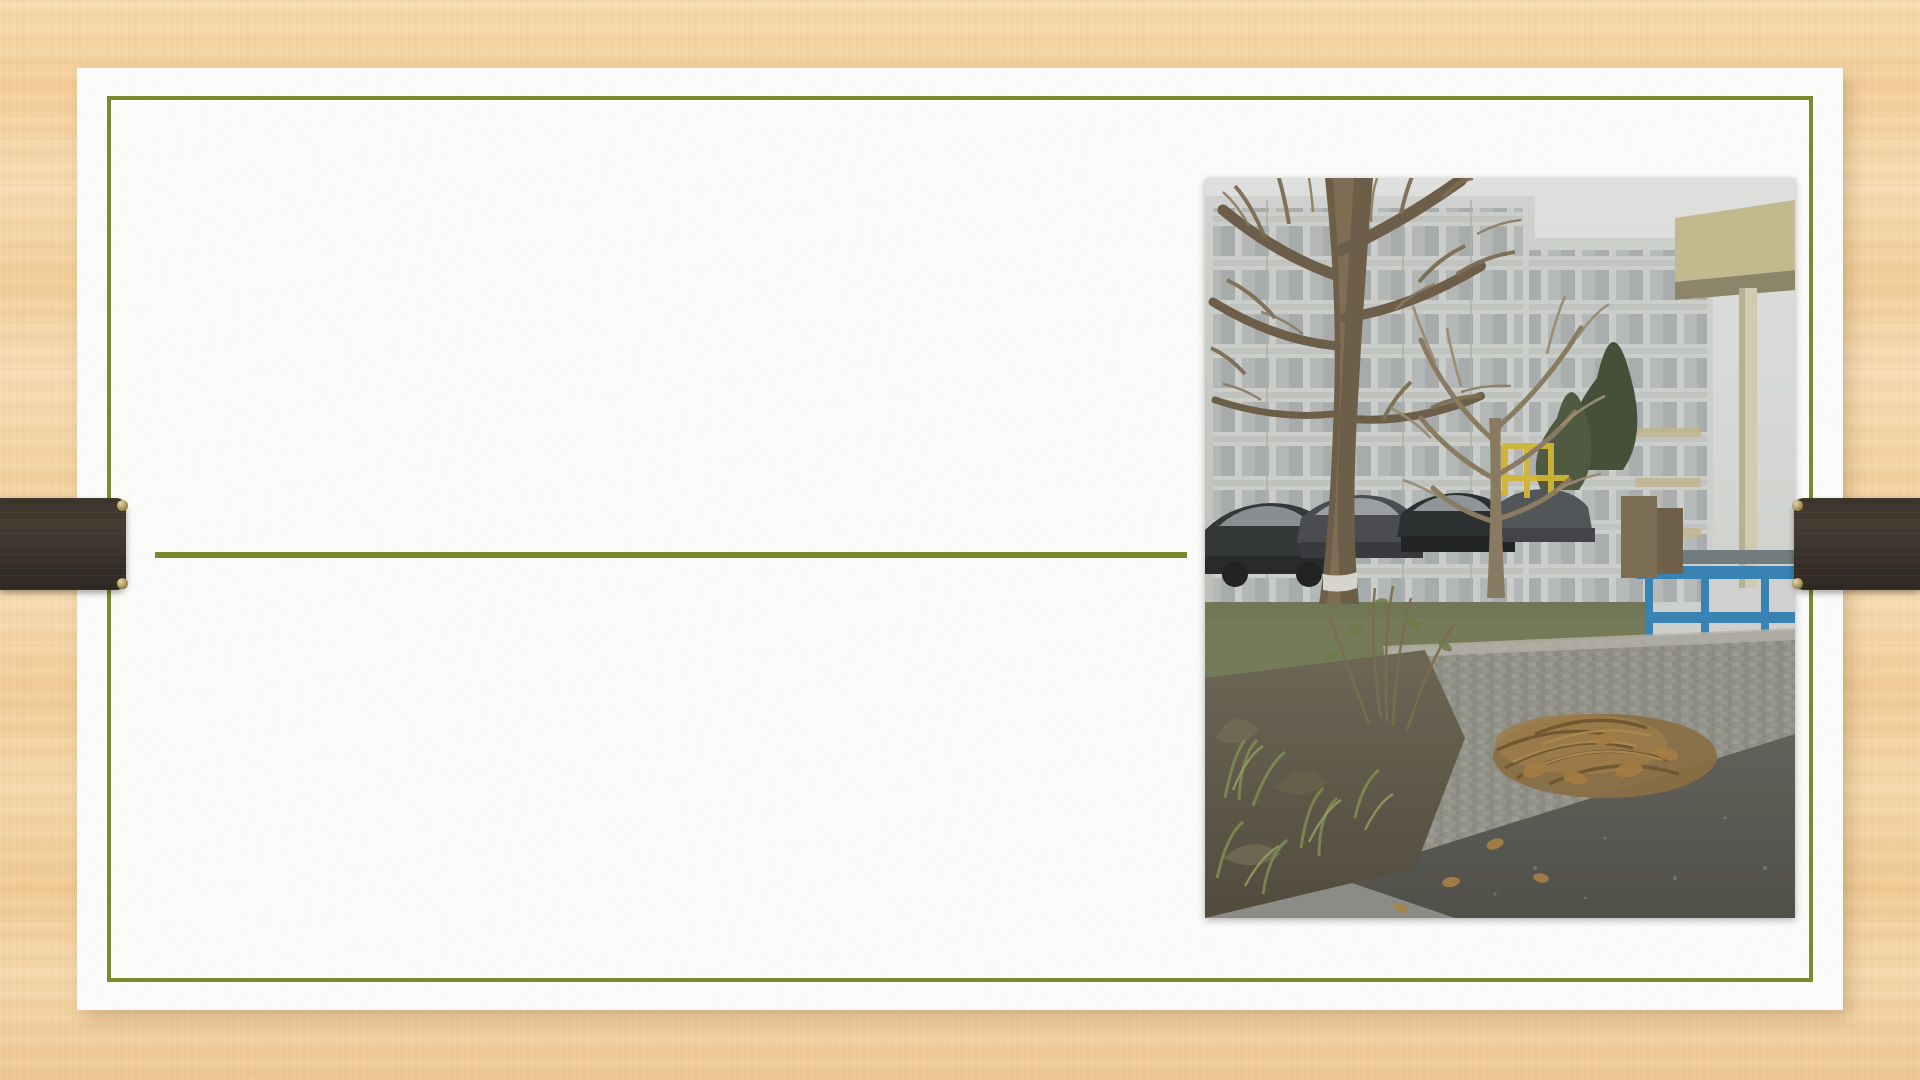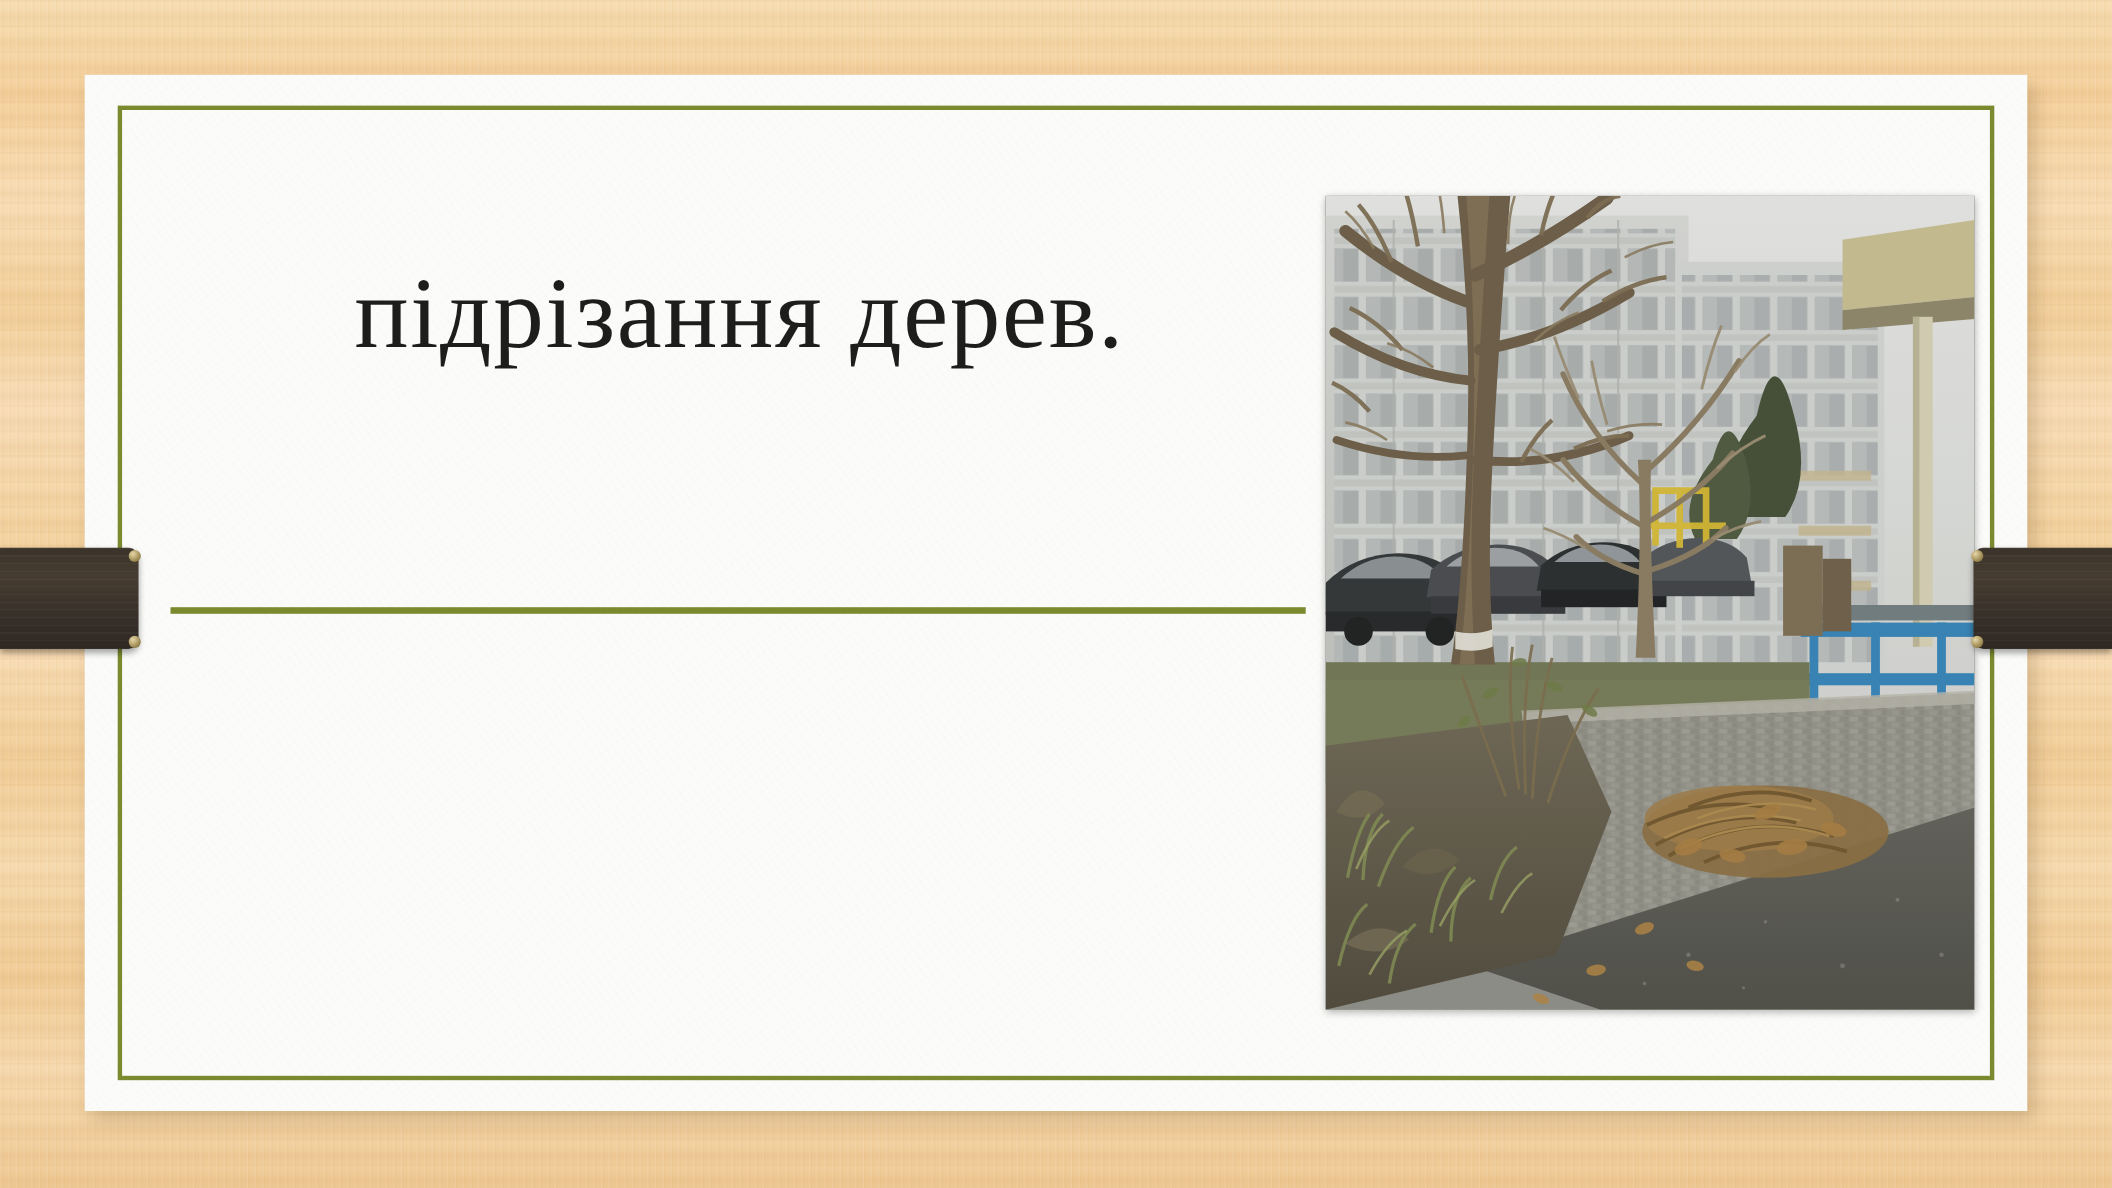--- a/index.html
+++ b/index.html
@@ -173,21 +173,20 @@
 </head>
 <body>
 
 <div id="slide-background"></div>
 
 <div id="content-card">
   <div id="card-inner-frame"></div>
 </div>
 
 <div id="title-block">
-  <div class="title-line">підрізання дерев.</div>
 </div>
 <div id="title-rule"></div>
 
 <div id="photo-frame">
   <svg id="photo-canvas" viewBox="0 0 590 740" preserveAspectRatio="none">
     <defs>
       <linearGradient id="skyG" x1="0" y1="0" x2="0" y2="1">
         <stop offset="0%" stop-color="#e9eaea"></stop>
         <stop offset="100%" stop-color="#d6d8d6"></stop>
       </linearGradient>

